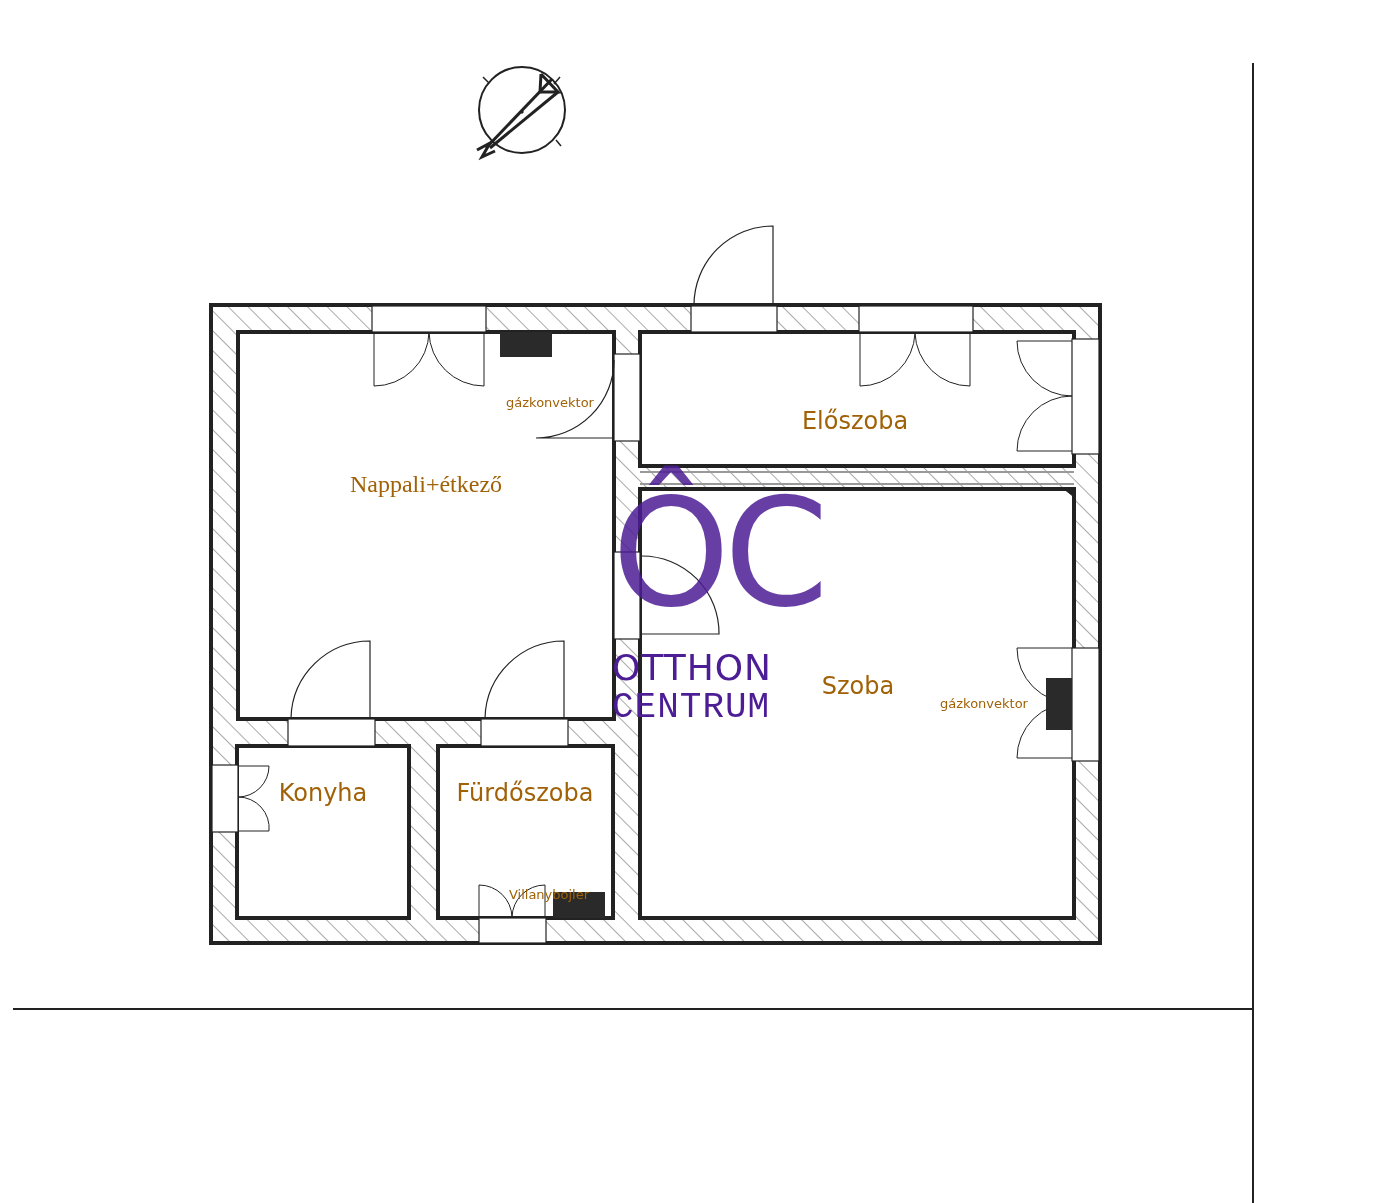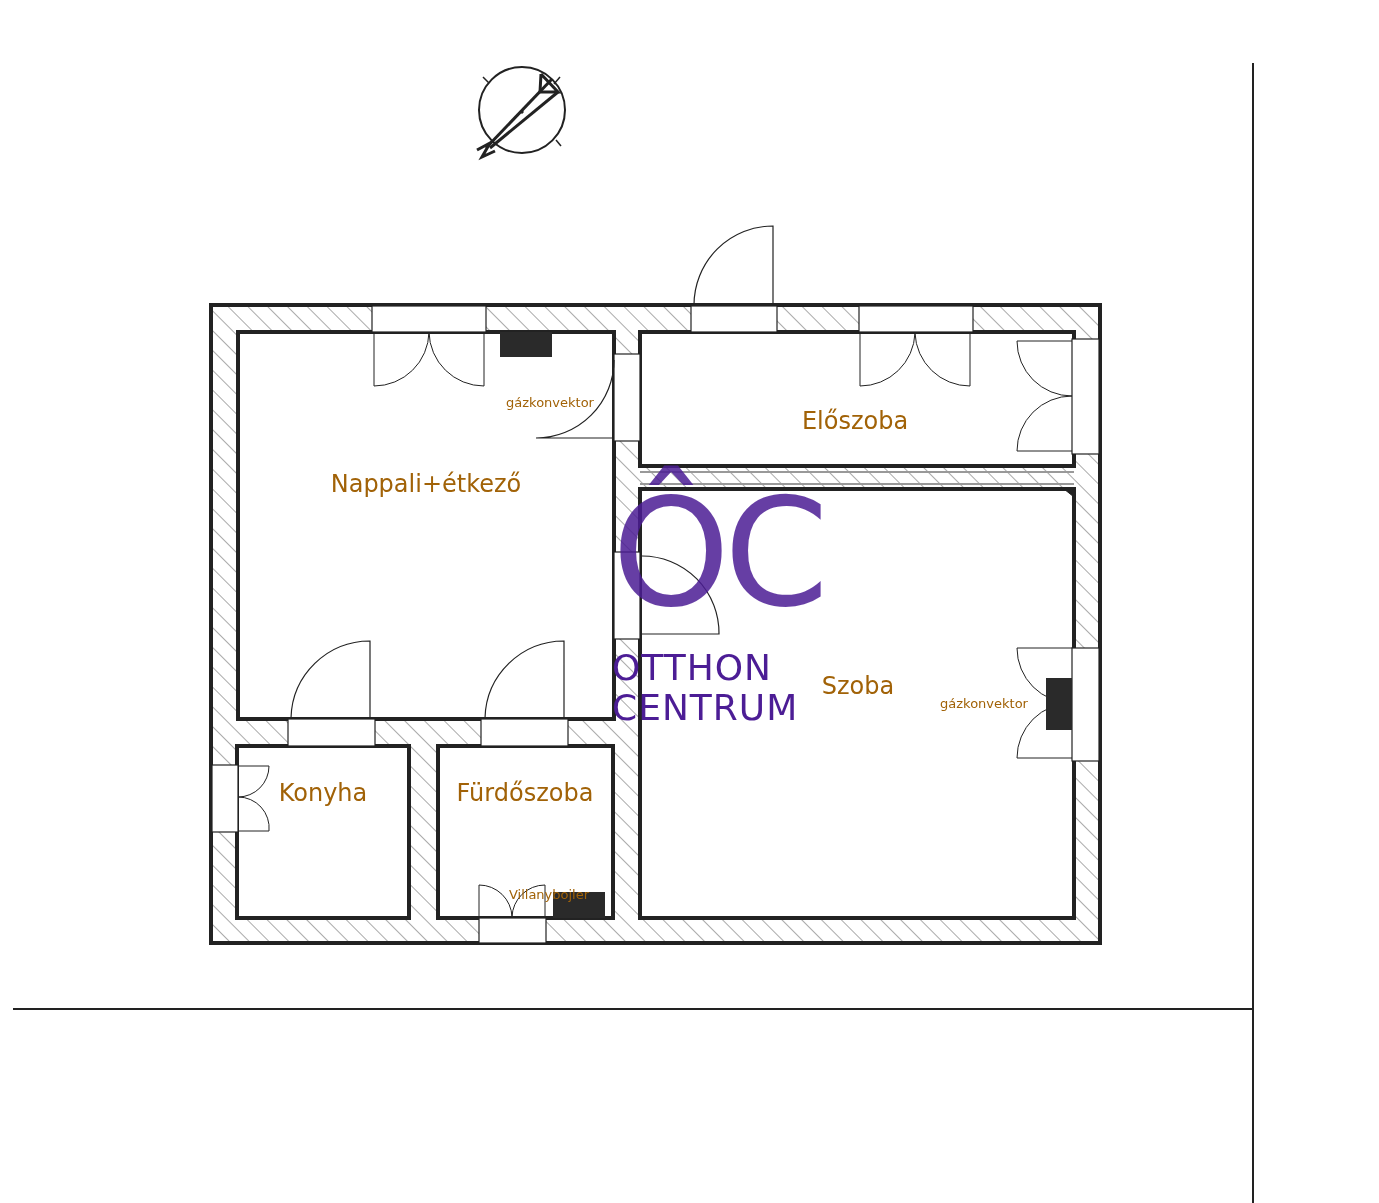--- a/index.html
+++ b/index.html
@@ -103,23 +103,23 @@
 
   <g fill="#2a2a2a">
     <rect x="500" y="332" width="52" height="25"></rect>
     <rect x="1046" y="678" width="26" height="52"></rect>
     <rect x="553" y="892" width="52" height="26"></rect>
   </g>
 </svg>
 
 <div class="wm" style="left:612px; top:478px; width:155px; font-size:150px; letter-spacing:-6px; opacity:0.85;">ÔC</div>
 <div class="wm" style="left:612px; top:650px; width:160px; font-size:36px;">OTTHON</div>
-<div class="wm" style="left:612px; top:690px; width:155px; font-size:36px;">CENTRUM</div>
+<div class="wm" style="left:612px; top:690px; width:155px; font-size:36px;font-family:Liberation Mono, monospace;">CENTRUM</div>
 
-<div class="html-label room" style="left:426px; top:484px;">Nappali+étkező</div>
+<div class="html-label room" style="left:426px; top:484px;font-family:Liberation Serif, serif;">Nappali+étkező</div>
 <div class="html-label room" style="left:855px; top:421px;">Előszoba</div>
 <div class="html-label room" style="left:858px; top:662px;margin-top:24px;">Szoba</div>
 <div class="html-label room" style="left:323px; top:793px;">Konyha</div>
 <div class="html-label room" style="left:525px; top:793px;">Fürdőszoba</div>
 
 <div class="html-label small" style="left:550px; top:402px;">gázkonvektor</div>
 <div class="html-label small" style="left:984px; top:703px;">gázkonvektor</div>
 <div class="html-label small" style="left:549px; top:894px;">Villanybojler</div>
 
 </body></html>

